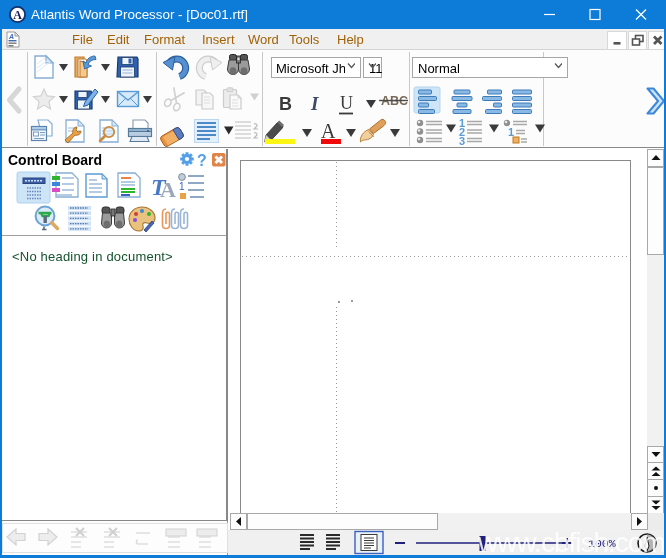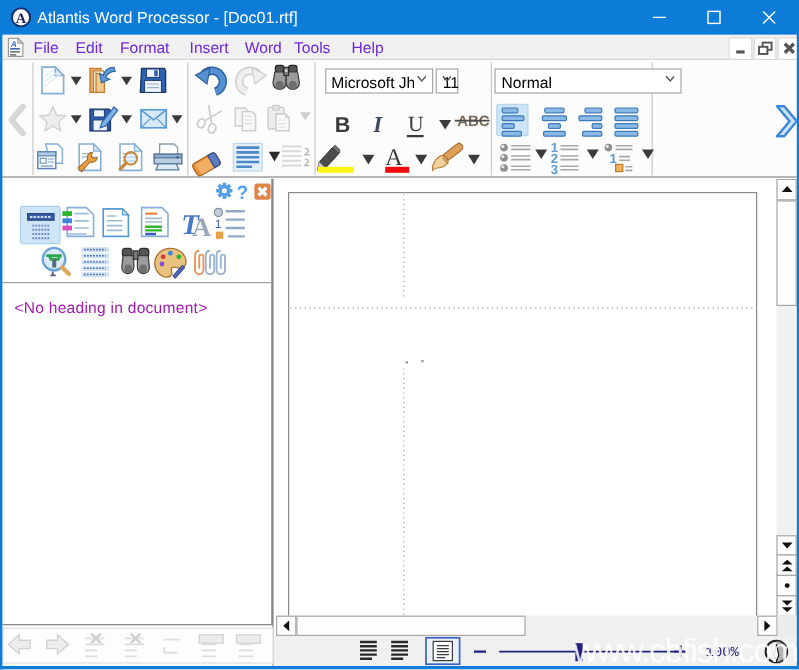--- a/index.html
+++ b/index.html
@@ -2,21 +2,21 @@
 <html><head><meta charset="utf-8"><style>
 *{margin:0;padding:0;box-sizing:border-box;}
 html,body{width:666px;height:558px;overflow:hidden;font-family:"Liberation Sans",sans-serif;}
 body{position:relative;background:#fff;}
 .abs{position:absolute;}
 
 #title{left:0;top:0;width:666px;height:29px;background:#0d7bd8;}
 #title .txt{left:31px;top:7px;color:#fff;font-size:13.4px;}
 
 #menu{left:2px;top:29px;width:662px;height:21px;background:#f0f0f0;border-bottom:1px solid #d5d5d5;}
-.mi{position:absolute;top:3px;font-size:13px;color:#6d28d9;}
+.mi{position:absolute;top:3px;font-size:13px;color:#a16207;margin-left:44px;}
 
 #tbar{left:2px;top:50px;width:662px;height:98px;background:#fcfcfc;border-bottom:1px solid #888;}
 .vsep{position:absolute;top:2px;height:94px;width:1px;background:#c8c8c8;}
 
 #panel{left:2px;top:149px;width:226px;height:371px;background:#fff;border-right:2px solid #888;}
 
 #doc{left:230px;top:149px;width:434px;height:381px;background:#fff;}
 
 #botleft{left:2px;top:520px;width:226px;height:36px;background:#fdfdfd;border-right:1px solid #999;}
 #botright{left:228px;top:530px;width:436px;height:26px;background:#f0f0f0;font-family:Liberation Mono, monospace;}
@@ -299,20 +299,21 @@
       </svg>
     </div>
 <div class="combo" style="left:410px;top:7px;width:156px;height:21px">
       <span style="position:absolute;left:5px;top:3px">Normal</span>
   <svg class="cv" width="9" height="7">
         <path d="M1 1.5 l3.5 4 3.5 -4" fill="none" stroke="#555" stroke-width="1.2"></path>
       </svg>
     </div>
 </div>
 <div class="abs" id="panel">
+<div class="abs" style="left:6px;top:3px;font-size:14px;font-weight:bold;color:#000">Control Board</div>
 <svg class="abs" style="left:0;top:0" width="224" height="371" viewBox="0 0 224 371">
 
   <g transform="translate(178,3)">
     <circle cx="7" cy="7" r="5" fill="#54a0e8"></circle>
     <g stroke="#54a0e8" stroke-width="3">
           <path d="M7 0.2 v3 M7 10.8 v3 M0.2 7 h3 M10.8 7 h3 M2.2 2.2 l2.1 2.1 M11.8 2.2 l-2.1 2.1 M2.2 11.8 l2.1 -2.1 M11.8 11.8 l-2.1 -2.1"></path>
         </g>
     <circle cx="7" cy="7" r="2.1" fill="#fff"></circle>
   </g>
   <text x="195" y="17" font-size="16" font-weight="bold" fill="#54a0e8">?</text>
@@ -396,21 +397,21 @@
         <circle cx="5" cy="14" r="2" fill="#8a4cd9"></circle>
     <path d="M14 24 l8 -9 2 2 -8 9 z" fill="#4a68b0" stroke="#2a3c80" stroke-width="0.8"></path>
   </g>
   <g transform="translate(160,57)">
     <path d="M4 3 c-2.5 0 -3.5 2 -3.5 4 l0 12 c0 2 1.5 3.5 3.5 3.5 c2 0 3.5 -1.5 3.5 -3.5 l0 -11 c0 -1 -0.7 -1.8 -1.8 -1.8 c-1 0 -1.7 0.8 -1.7 1.8 l0 10" fill="none" stroke="#e8965a" stroke-width="1.6"></path>
     <path d="M13 3 c-2.5 0 -3.5 2 -3.5 4 l0 12 c0 2 1.5 3.5 3.5 3.5 c2 0 3.5 -1.5 3.5 -3.5 l0 -11 c0 -1 -0.7 -1.8 -1.8 -1.8 c-1 0 -1.7 0.8 -1.7 1.8 l0 10" fill="none" stroke="#9ab4d4" stroke-width="1.6"></path>
     <path d="M22 3 c-2.5 0 -3.5 2 -3.5 4 l0 12 c0 2 1.5 3.5 3.5 3.5 c2 0 3.5 -1.5 3.5 -3.5 l0 -11 c0 -1 -0.7 -1.8 -1.8 -1.8 c-1 0 -1.7 0.8 -1.7 1.8 l0 10" fill="none" stroke="#9ab4d4" stroke-width="1.6"></path>
   </g>
   <line x1="0" y1="86.5" x2="224" y2="86.5" stroke="#a0a0a0"></line>
 </svg>
-<div class="abs" style="left:10px;top:100px;font-size:13px;color:#a21caf;letter-spacing:.2px">&lt;No heading in document&gt;</div>
+<div class="abs" style="left:10px;top:100px;font-size:13px;color:#14532d;letter-spacing:.2px">&lt;No heading in document&gt;</div>
 </div>
 <div class="abs" id="doc">
 <svg class="abs" style="left:0;top:0" width="434" height="381" viewBox="0 0 434 381">
 
   <rect x="10.5" y="11.5" width="390" height="369" fill="#fff" stroke="#8a8a8a"></rect>
 
   <line x1="106.5" y1="13" x2="106.5" y2="101" stroke="#9a9a9a" stroke-dasharray="1 3"></line>
   <line x1="12" y1="107.5" x2="400" y2="107.5" stroke="#9a9a9a" stroke-dasharray="1 3"></line>
   <line x1="106.5" y1="158" x2="106.5" y2="364" stroke="#9a9a9a" stroke-dasharray="1 3"></line>
   <rect x="108" y="152" width="2" height="2" fill="#9a9a9a"></rect>

